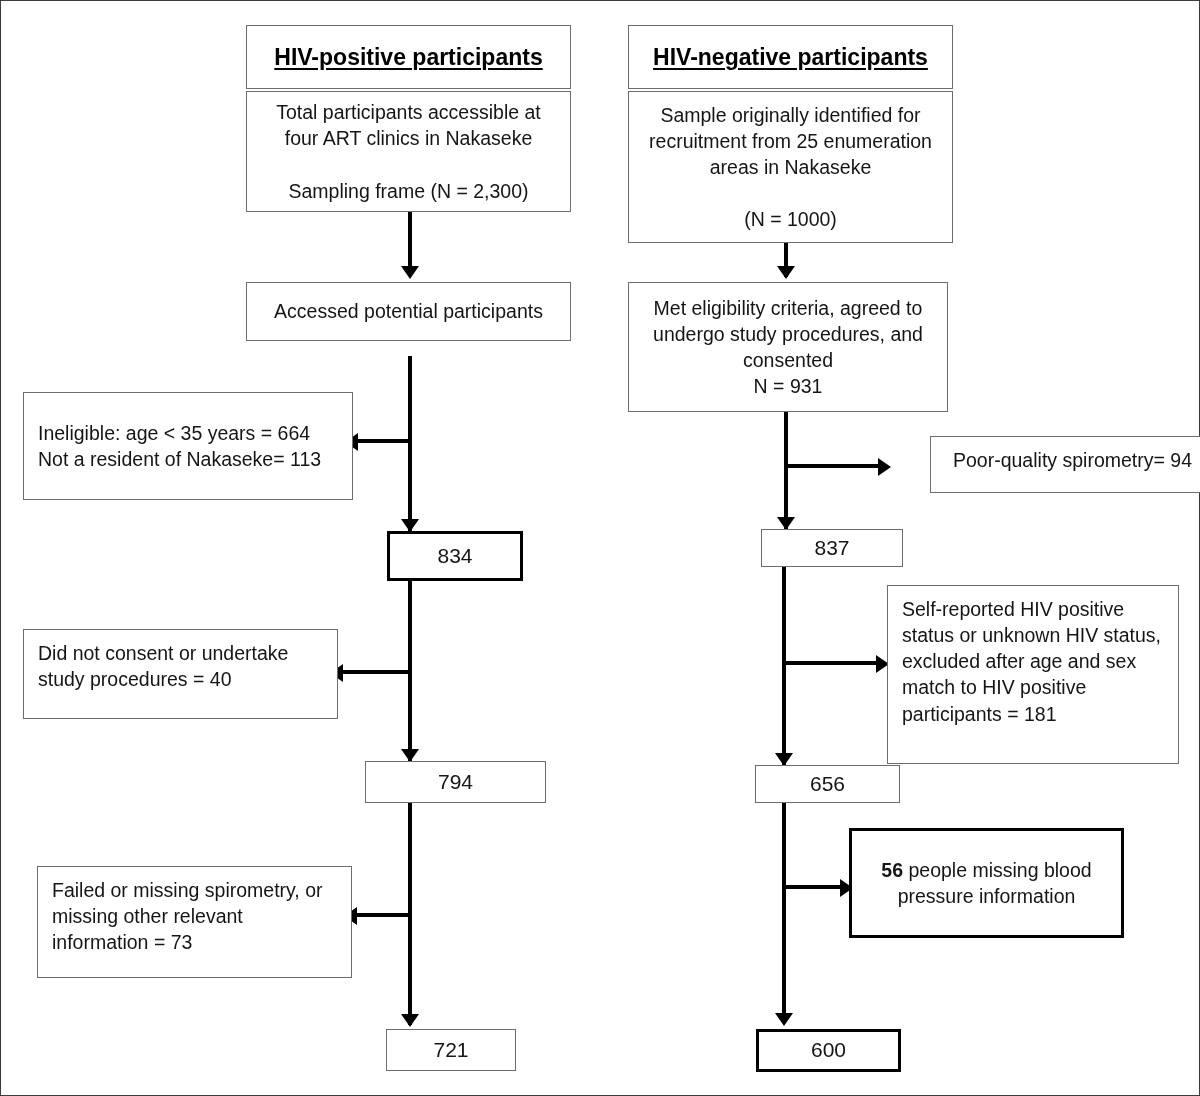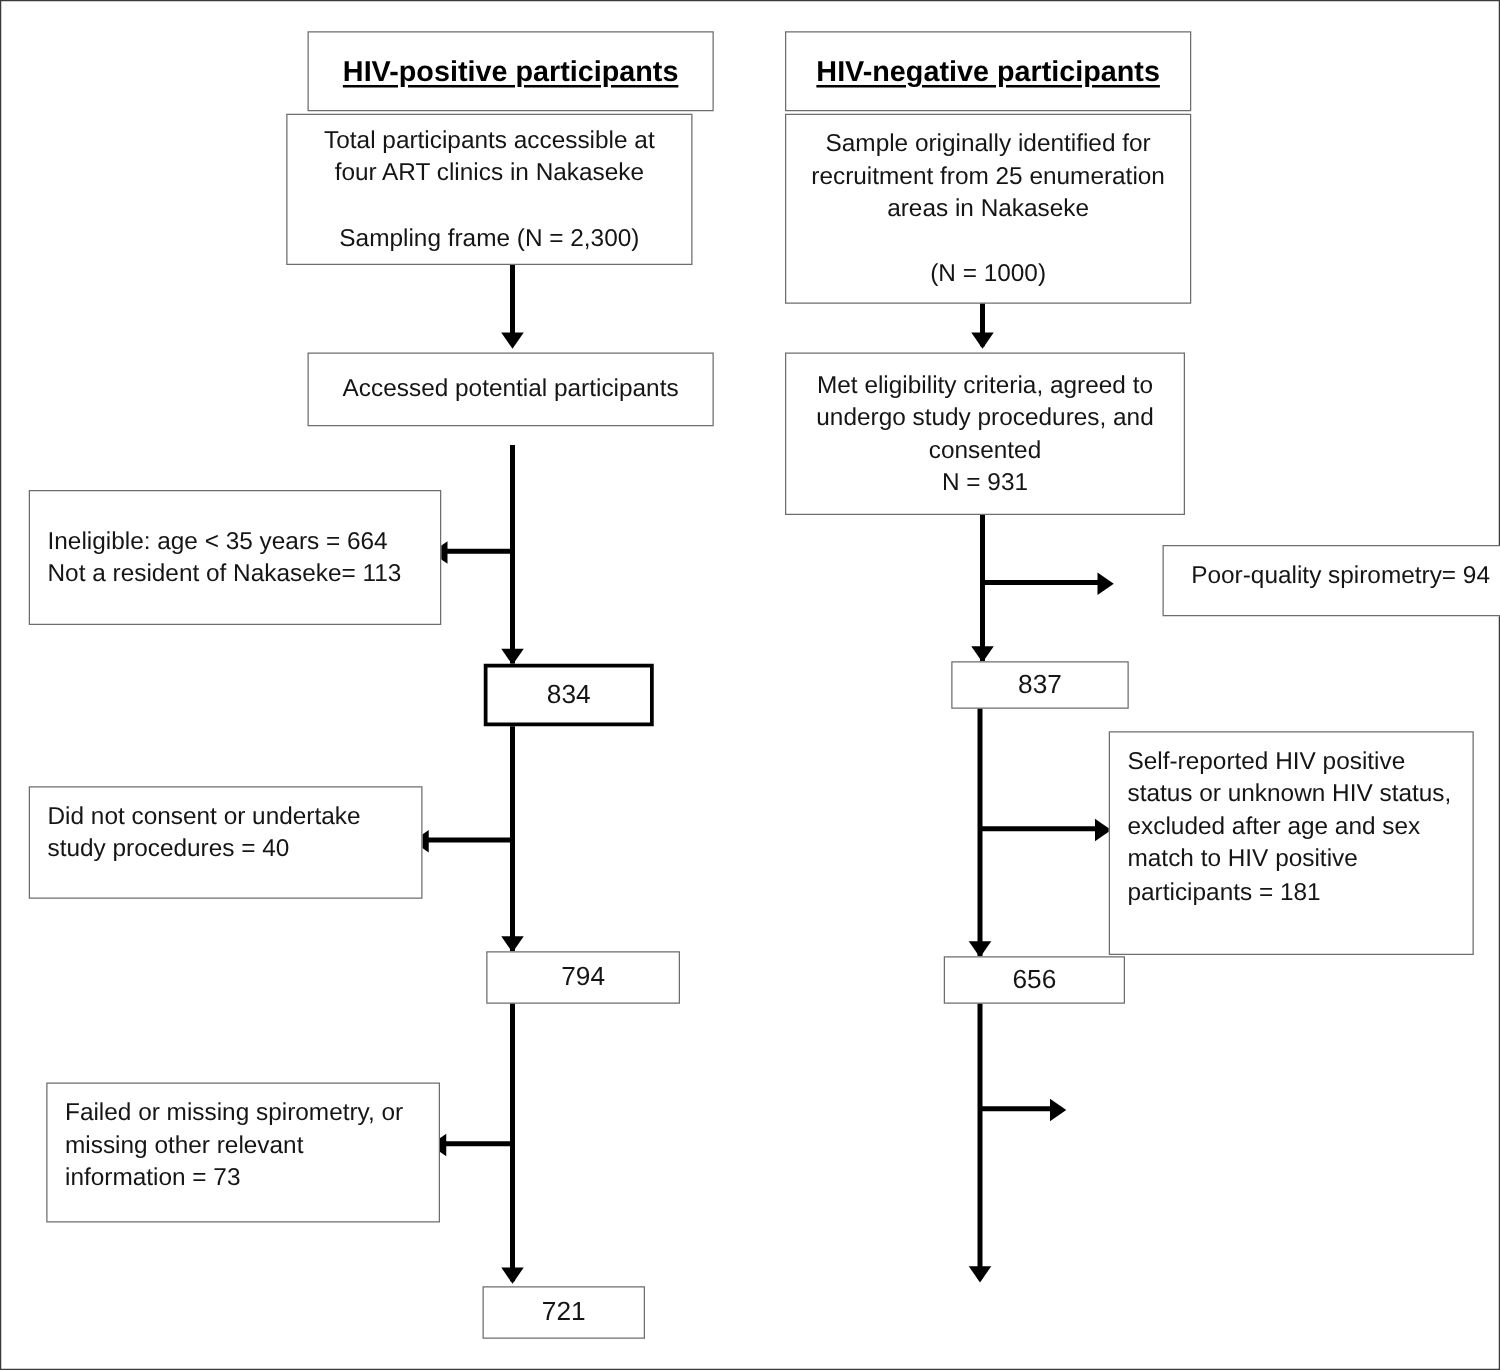--- a/index.html
+++ b/index.html
@@ -99,21 +99,21 @@
     border-left: 13px solid #000000;
   }
 </style>
 </head>
 <body>
 
 <div id="page">
 
   <div class="header-box" style="left:245px; top:24px; width:325px; height:64px;">HIV-positive participants</div>
 
-  <div class="box" style="left:228px; top:90px; width:325px; height:121px;">Total participants accessible at four ART clinics in Nakaseke
+  <div class="box" style="left:245px; top:90px; width:325px; height:121px;">Total participants accessible at four ART clinics in Nakaseke
 
 Sampling frame (N = 2,300)</div>
 
   <div class="vline" style="left:407px; top:211px; width:4px; height:58px;"></div>
   <div class="arrow-down" style="left:400px; top:265px;"></div>
 
   <div class="box" style="left:245px; top:281px; width:325px; height:59px;">Accessed potential participants</div>
 
   <div class="vline" style="left:407px; top:355px; width:4px; height:175px;"></div>
   <div class="arrow-down" style="left:400px; top:518px;"></div>
@@ -127,21 +127,21 @@
   <div class="box thick num" style="left:342px; top:530px; width:136px; height:50px;">834</div>
 
   <div class="vline" style="left:407px; top:580px; width:4px; height:180px;"></div>
   <div class="arrow-down" style="left:400px; top:748px;"></div>
 
   <div class="hline" style="left:340px; top:669px; width:69px;"></div>
   <div class="arrow-left" style="left:329px; top:663px;"></div>
 
   <div class="box left-text top-text" style="left:22px; top:628px; width:315px; height:90px;">Did not consent or undertake study procedures = 40</div>
 
-  <div class="box num" style="left:344px; top:760px; width:155px; height:42px;">794</div>
+  <div class="box num" style="left:320px; top:760px; width:181px; height:42px;">794</div>
 
   <div class="vline" style="left:407px; top:802px; width:4px; height:222px;"></div>
   <div class="arrow-down" style="left:400px; top:1013px;"></div>
 
   <div class="hline" style="left:354px; top:912px; width:55px;"></div>
   <div class="arrow-left" style="left:343px; top:906px;"></div>
 
   <div class="box left-text top-text" style="left:36px; top:865px; width:315px; height:112px;">Failed or missing spirometry, or missing other relevant information = 73</div>
 
   <div class="box num" style="left:341px; top:1028px; width:130px; height:42px;">721</div>
@@ -177,15 +177,19 @@
   <div class="box left-text top-text" style="left:886px; top:584px; width:292px; height:179px;">Self-reported HIV positive status or unknown HIV status, excluded after age and sex match to HIV positive participants = 181</div>
 
   <div class="box num" style="left:710px; top:764px; width:145px; height:38px;">656</div>
 
   <div class="vline" style="left:781px; top:802px; width:4px; height:220px;"></div>
   <div class="arrow-down" style="left:774px; top:1012px;"></div>
 
   <div class="hline" style="left:783px; top:884px; width:58px;"></div>
   <div class="arrow-right" style="left:839px; top:878px;"></div>
 
+  <div class="box thick" style="left:848px; top:827px; width:275px; height:110px;">
+    <span><span class="bold-lead">56</span><span> people missing blood pressure information</span></span>
+  </div>
 
+  <div class="box thick num" style="left:711px; top:1028px; width:145px; height:43px;">600</div>
 
 </div>
 
 </body></html>

